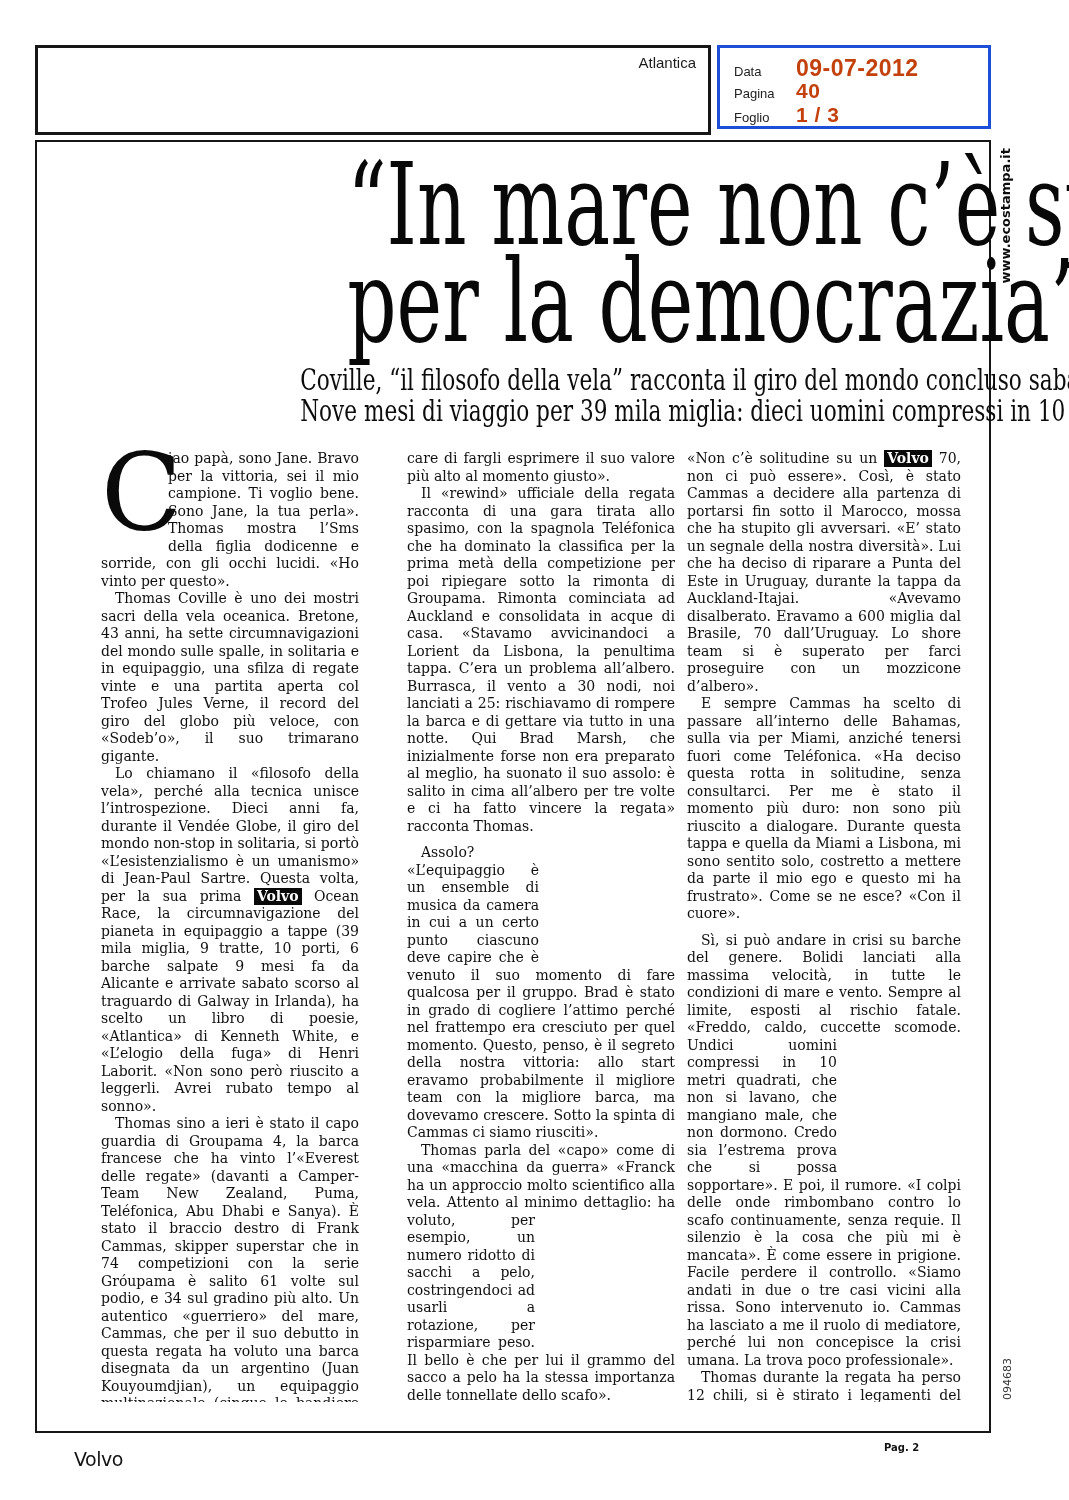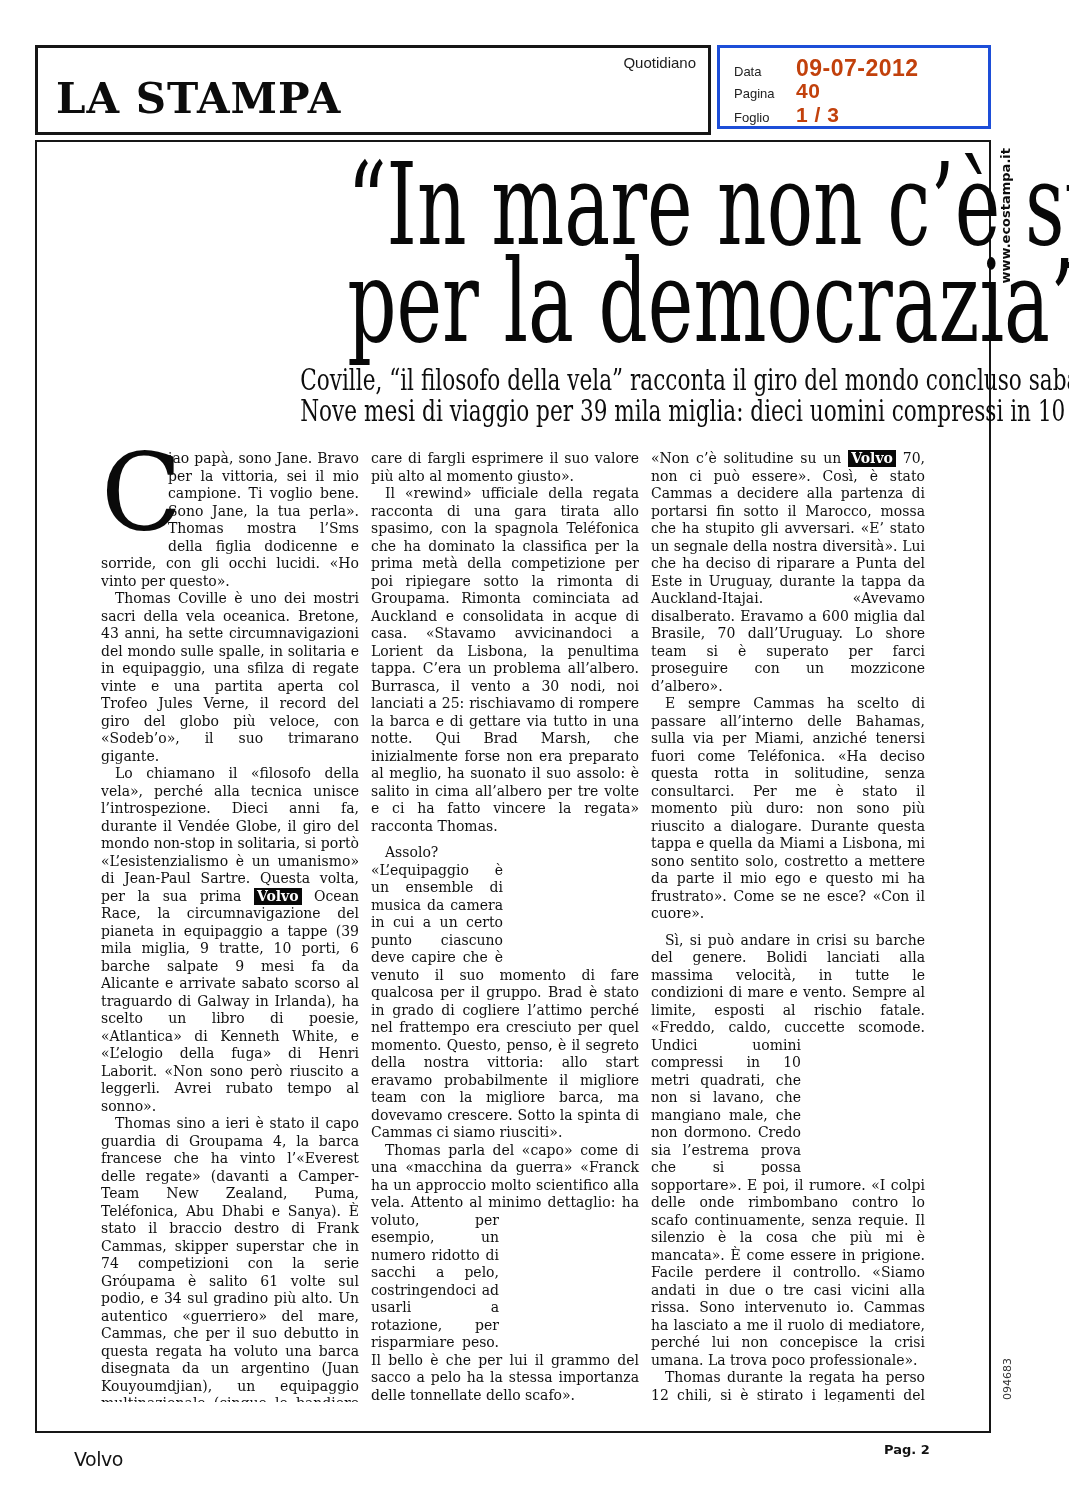--- a/index.html
+++ b/index.html
@@ -59,21 +59,21 @@
     font-size:30px; color:#0c0c0c;
     transform:scaleX(0.72); transform-origin:100% 50%;
   }
   
   .columns {
     position:absolute; left:64px; top:308px; height:952px;
     display:flex; gap:12px; overflow:hidden;
   }
   .col { font-size:14px; line-height:17.5px; text-align:justify; color:#101010; }
   .col-1 { flex:0 0 258px; width:258px; }
-  .col-2 { flex:0 0 268px; width:268px; }
+  .col-2 { flex:0 0 268px; width:268px;margin-left:36px; }
   .col-3 { flex:0 0 274px; width:274px; }
   .col p { margin:0; }
   .col p.indent { text-indent:14px; }
   .col p.gap-top { margin-top:9px; }
   .drop-cap {
     float:left; width:60px; height:86px; margin:2px 7px 0 0;
     font-size:106px; line-height:82px; font-family:"DejaVu Serif", serif; color:#0a0a0a;
   }
   .volvo-highlight {
     background:#090909; color:#ffffff; font-weight:bold;
@@ -89,31 +89,30 @@
     border-top:2px solid #161616; line-height:25px; text-align:center;
     font-family:"DejaVu Sans Mono", monospace; font-size:13.5px;
     letter-spacing:1px; word-spacing:12px; color:#0d0d0d; overflow:hidden;
   }
   .client-label {
     position:absolute; left:74px; top:1448px;
     font-family:"DejaVu Sans", sans-serif; font-size:19px; letter-spacing:-0.5px; color:#131313;
   }
   .page-ref {
     position:absolute; left:884px; top:1442px;
-    font-family:"DejaVu Sans", sans-serif; font-size:13px; font-weight:bold; color:#131313;
+    font-family:"DejaVu Sans", sans-serif; font-size:10px; font-weight:bold; color:#131313;
   }
 </style>
 </head>
 <body>
 
 <div class="page">
 
   <div class="masthead-box">
-    <div class="masthead-title">LA STAMPA</div>
-    <div class="publication-type">Quotidiano</div>
+    <div class="publication-type">Atlantica</div>
   </div>
 
   <div class="meta-box">
     <div class="meta-row">
       <span class="meta-label">Data</span>
       <span class="meta-value">09-07-2012</span>
     </div>
     <div class="meta-row">
       <span class="meta-label">Pagina</span>
       <span class="meta-value">40</span>

